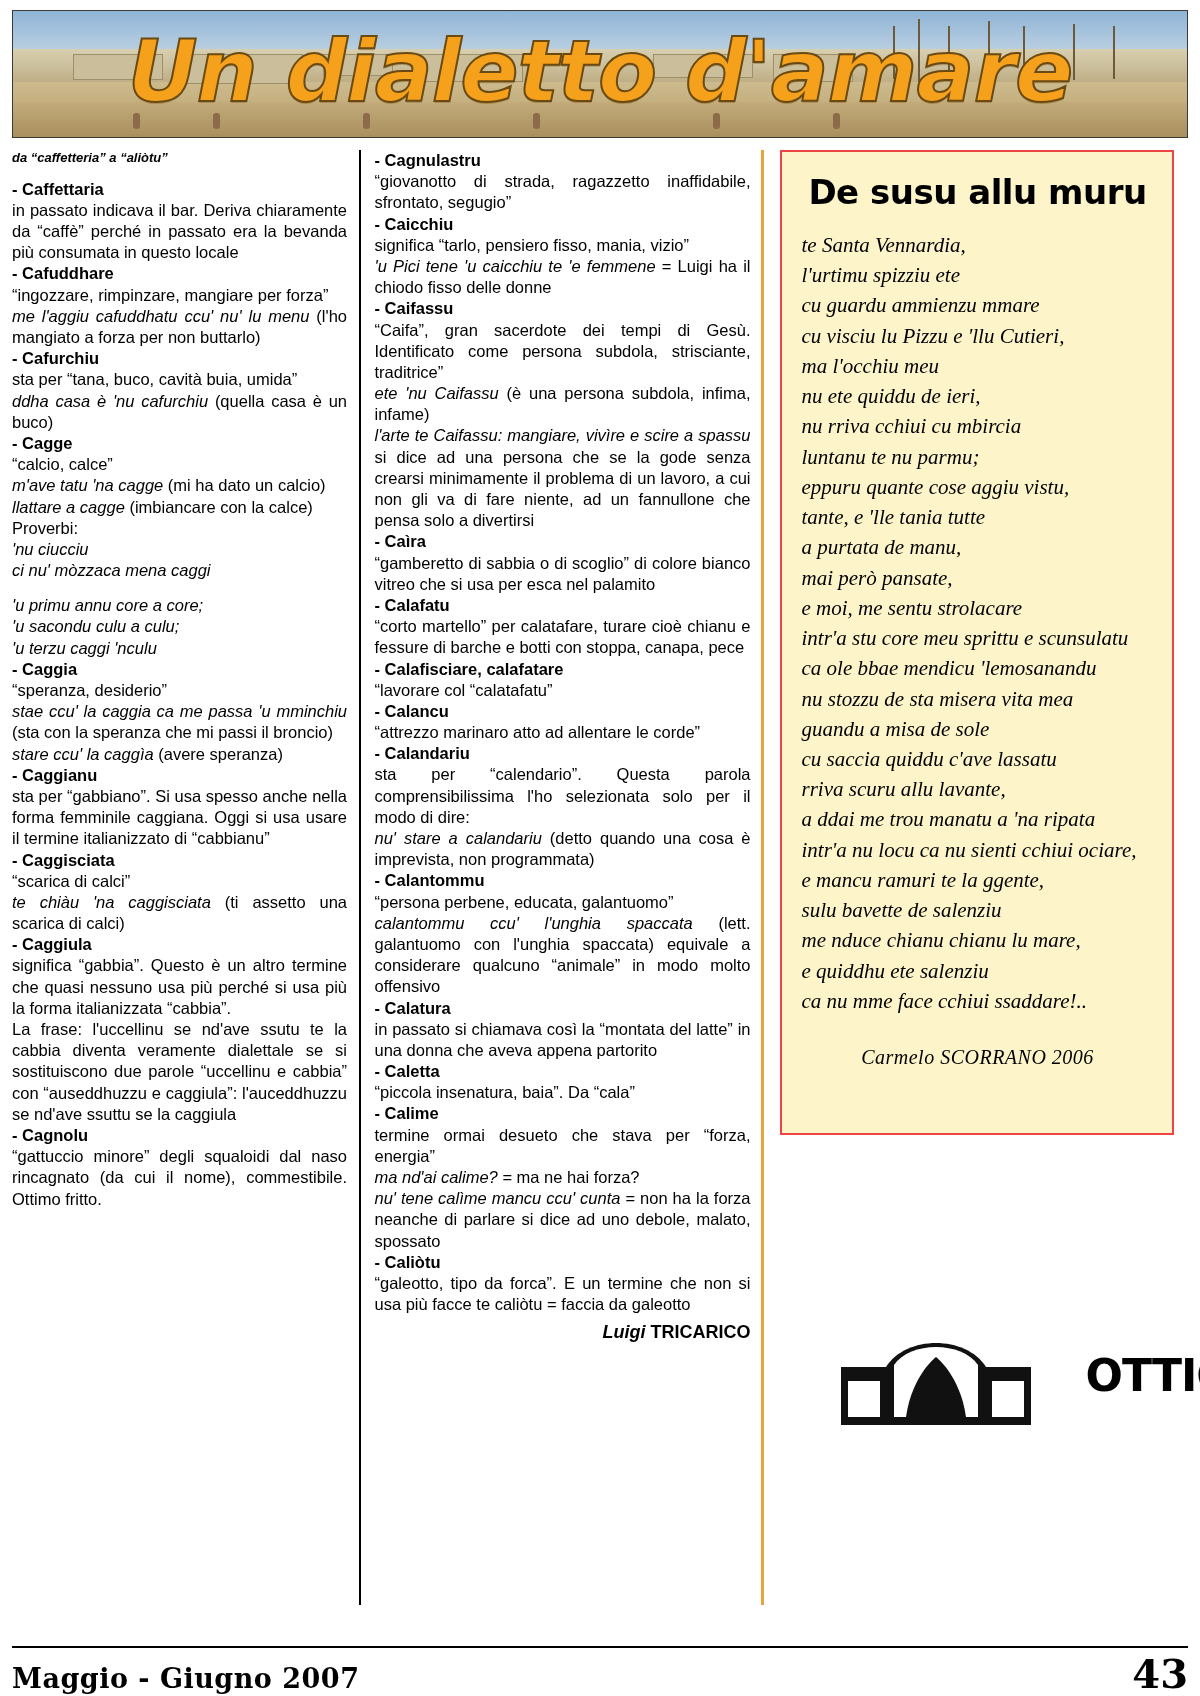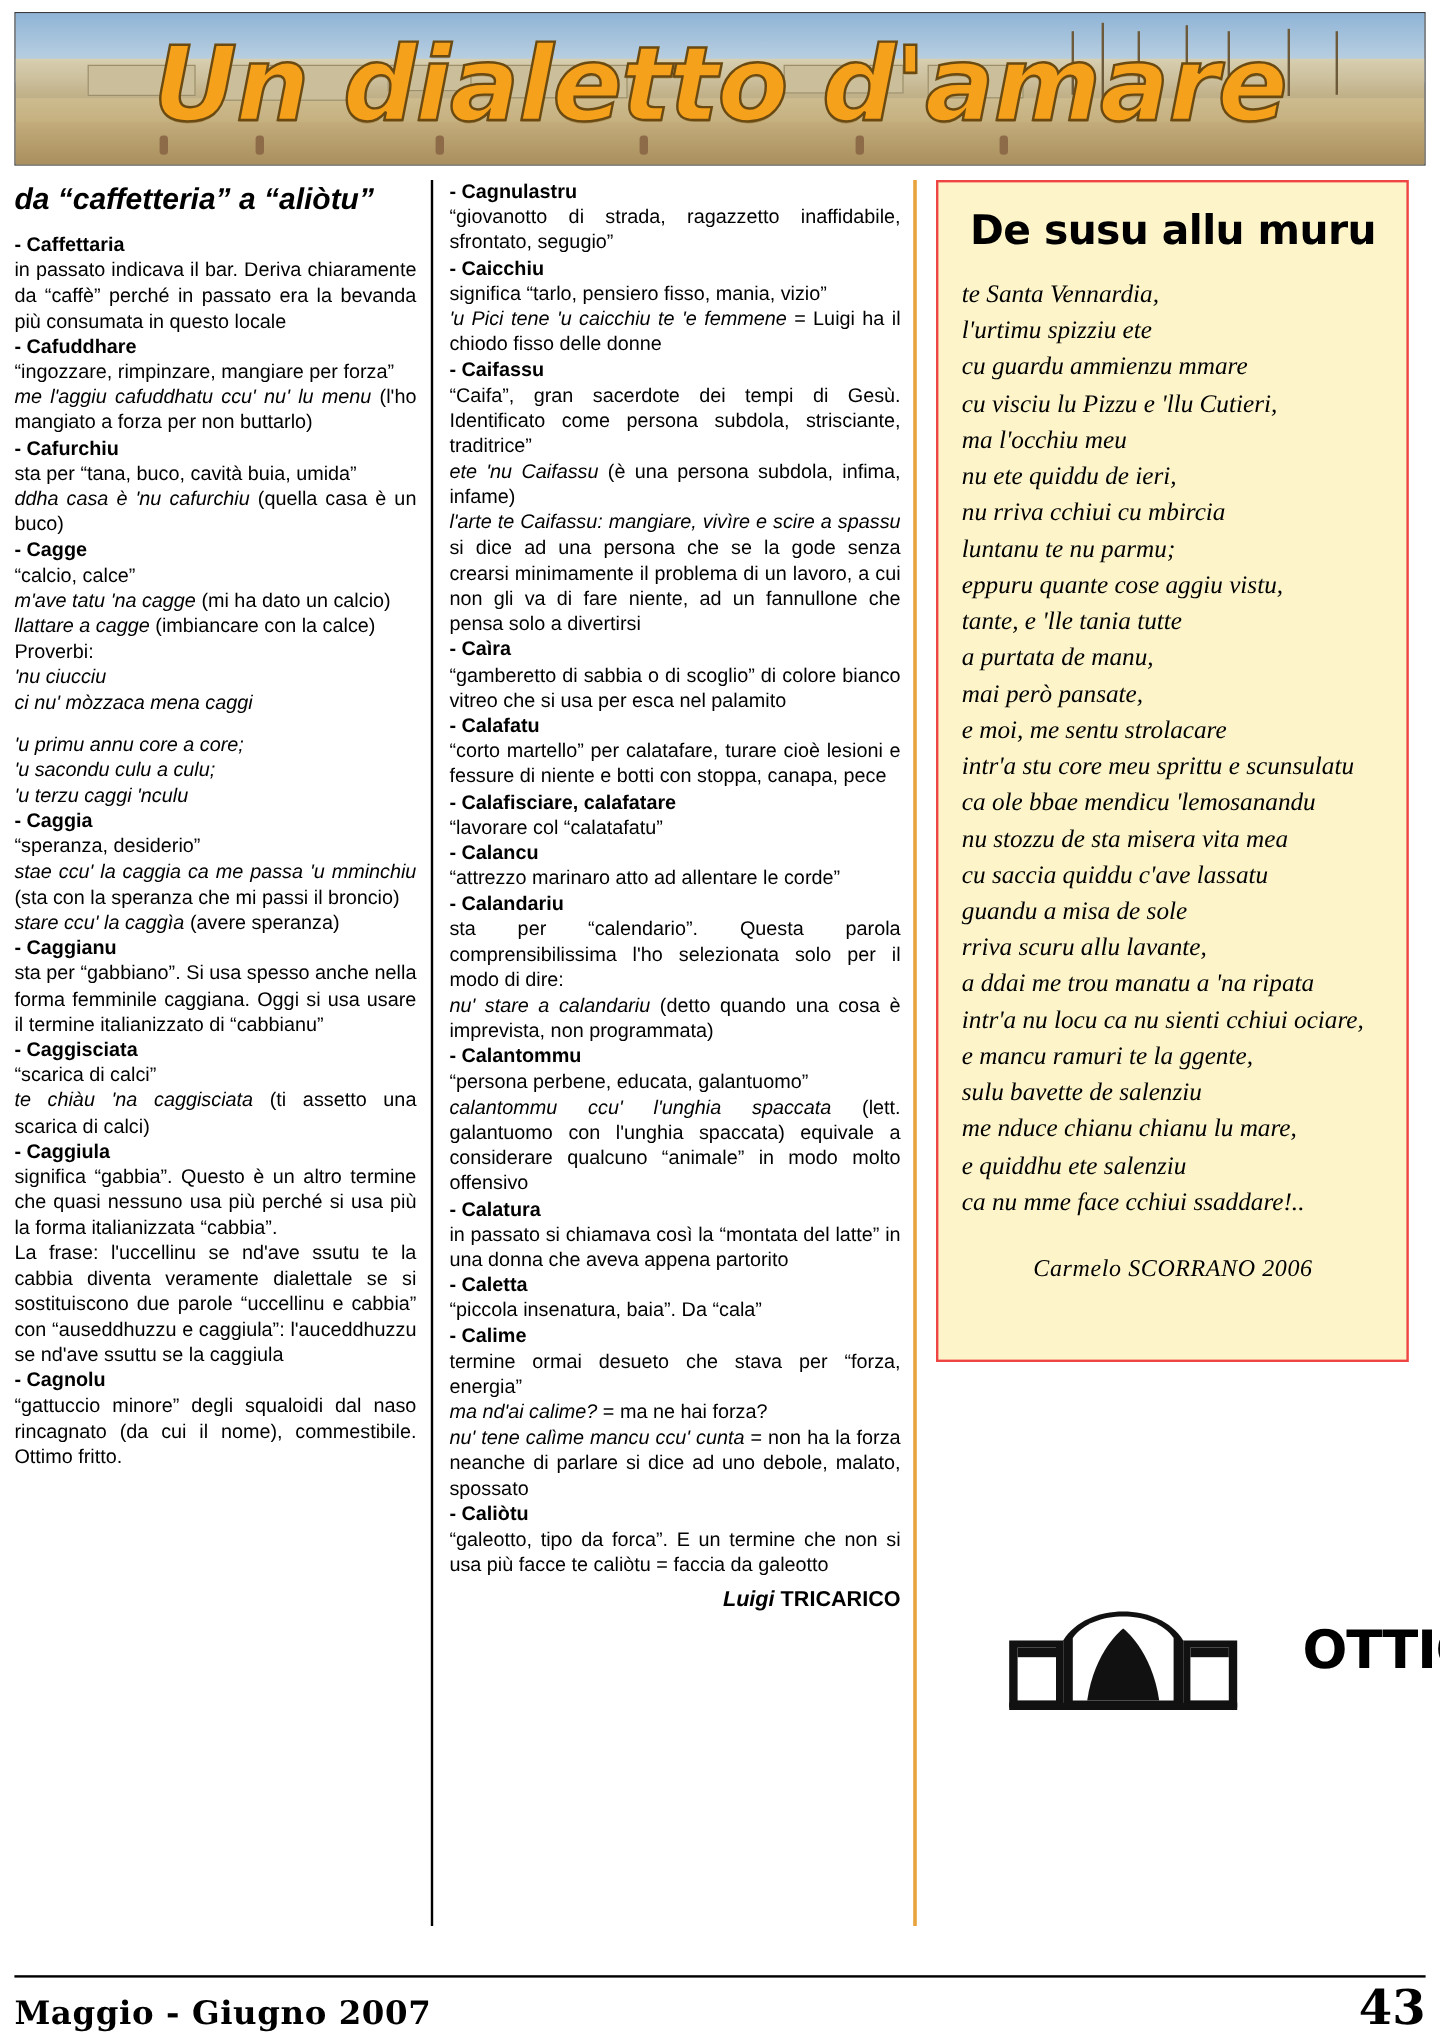--- a/index.html
+++ b/index.html
@@ -103,21 +103,21 @@
   .right-col {
     width: 410px;
     padding-left: 16px;
     display: flex;
     flex-direction: column;
   }
 
   .hdr {
     font-weight: bold;
     font-style: italic;
-    font-size: 25px;
+    font-size: 13px;
     margin-bottom: 12px;
     text-align: left;
   }
   .term { font-weight: bold; }
   .ital { font-style: italic; }
   .blk { margin-bottom: 0; }
   .spacer { height: 14px; }
 
   .byline {
     text-align: right;
@@ -311,21 +311,21 @@
           <div class="term">- Caicchiu</div>
           <p class="blk"><span>significa “tarlo, pensiero fisso, mania, vizio”</span></p>
           <p class="blk"><span class="ital">'u Pici tene 'u caicchiu te 'e femmene</span><span> = Luigi ha il chiodo fisso delle donne</span></p>
           <div class="term">- Caifassu</div>
           <p class="blk"><span>“Caifa”, gran sacerdote dei tempi di Gesù.  Identificato come persona subdola, strisciante, traditrice”</span></p>
           <p class="blk"><span class="ital">ete 'nu Caifassu</span><span> (è una persona subdola, infima, infame)</span></p>
           <p class="blk"><span class="ital">l'arte te Caifassu: mangiare, vivìre e scire a spassu</span><span> si dice ad una persona che se la gode senza crearsi minimamente il problema di un lavoro, a cui non gli va di fare niente, ad un fannullone che pensa solo a divertirsi</span></p>
           <div class="term">- Caìra</div>
           <p class="blk"><span>“gamberetto di sabbia o di scoglio” di colore bianco vitreo che si usa per esca nel palamito</span></p>
           <div class="term">- Calafatu</div>
-          <p class="blk"><span>“corto martello” per calatafare, turare cioè lesioni e fessure di niente e botti con stoppa, canapa, pece</span></p>
+          <p class="blk"><span>“corto martello” per calatafare, turare cioè chianu e fessure di barche e botti con stoppa, canapa, pece</span></p>
           <div class="term">- Calafisciare, calafatare</div>
           <p class="blk"><span>“lavorare col “calatafatu”</span></p>
           <div class="term">- Calancu</div>
           <p class="blk"><span>“attrezzo marinaro atto ad allentare le corde”</span></p>
           <div class="term">- Calandariu</div>
           <p class="blk"><span>sta per “calendario”. Questa parola comprensibilissima l'ho selezionata solo per il modo di dire:</span></p>
           <p class="blk"><span class="ital">nu' stare a calandariu</span><span> (detto quando una cosa è imprevista,  non programmata)</span></p>
           <div class="term">- Calantommu</div>
           <p class="blk"><span>“persona perbene, educata, galantuomo”</span></p>
           <p class="blk"><span class="ital">calantommu ccu' l'unghia spaccata</span><span> (lett. galantuomo con l'unghia spaccata) equivale a considerare qualcuno “animale” in modo molto offensivo</span></p>
@@ -361,22 +361,22 @@
             <div class="poem-line">nu rriva cchiui cu mbircia</div>
             <div class="poem-line">luntanu te nu parmu;</div>
             <div class="poem-line">eppuru quante cose aggiu vistu,</div>
             <div class="poem-line">tante, e 'lle tania tutte</div>
             <div class="poem-line">a purtata de manu,</div>
             <div class="poem-line">mai però pansate,</div>
             <div class="poem-line">e moi, me sentu strolacare</div>
             <div class="poem-line">intr'a stu core meu sprittu e scunsulatu</div>
             <div class="poem-line">ca ole bbae mendicu 'lemosanandu</div>
             <div class="poem-line">nu stozzu de sta misera vita mea</div>
+            <div class="poem-line">guandu a misa de sole</div>
             <div class="poem-line">cu saccia quiddu c'ave lassatu</div>
-            <div class="poem-line">guandu a misa de sole</div>
             <div class="poem-line">rriva scuru allu lavante,</div>
             <div class="poem-line">a ddai me trou manatu a 'na ripata</div>
             <div class="poem-line">intr'a nu locu ca nu sienti cchiui ociare,</div>
             <div class="poem-line">e mancu ramuri te la ggente,</div>
             <div class="poem-line">sulu bavette de salenziu</div>
             <div class="poem-line">me nduce chianu chianu lu mare,</div>
             <div class="poem-line">e quiddhu ete salenziu</div>
             <div class="poem-line">ca nu mme face cchiui ssaddare!..</div>
           </div>
         <div class="poem-credit">Carmelo  SCORRANO  2006</div>

